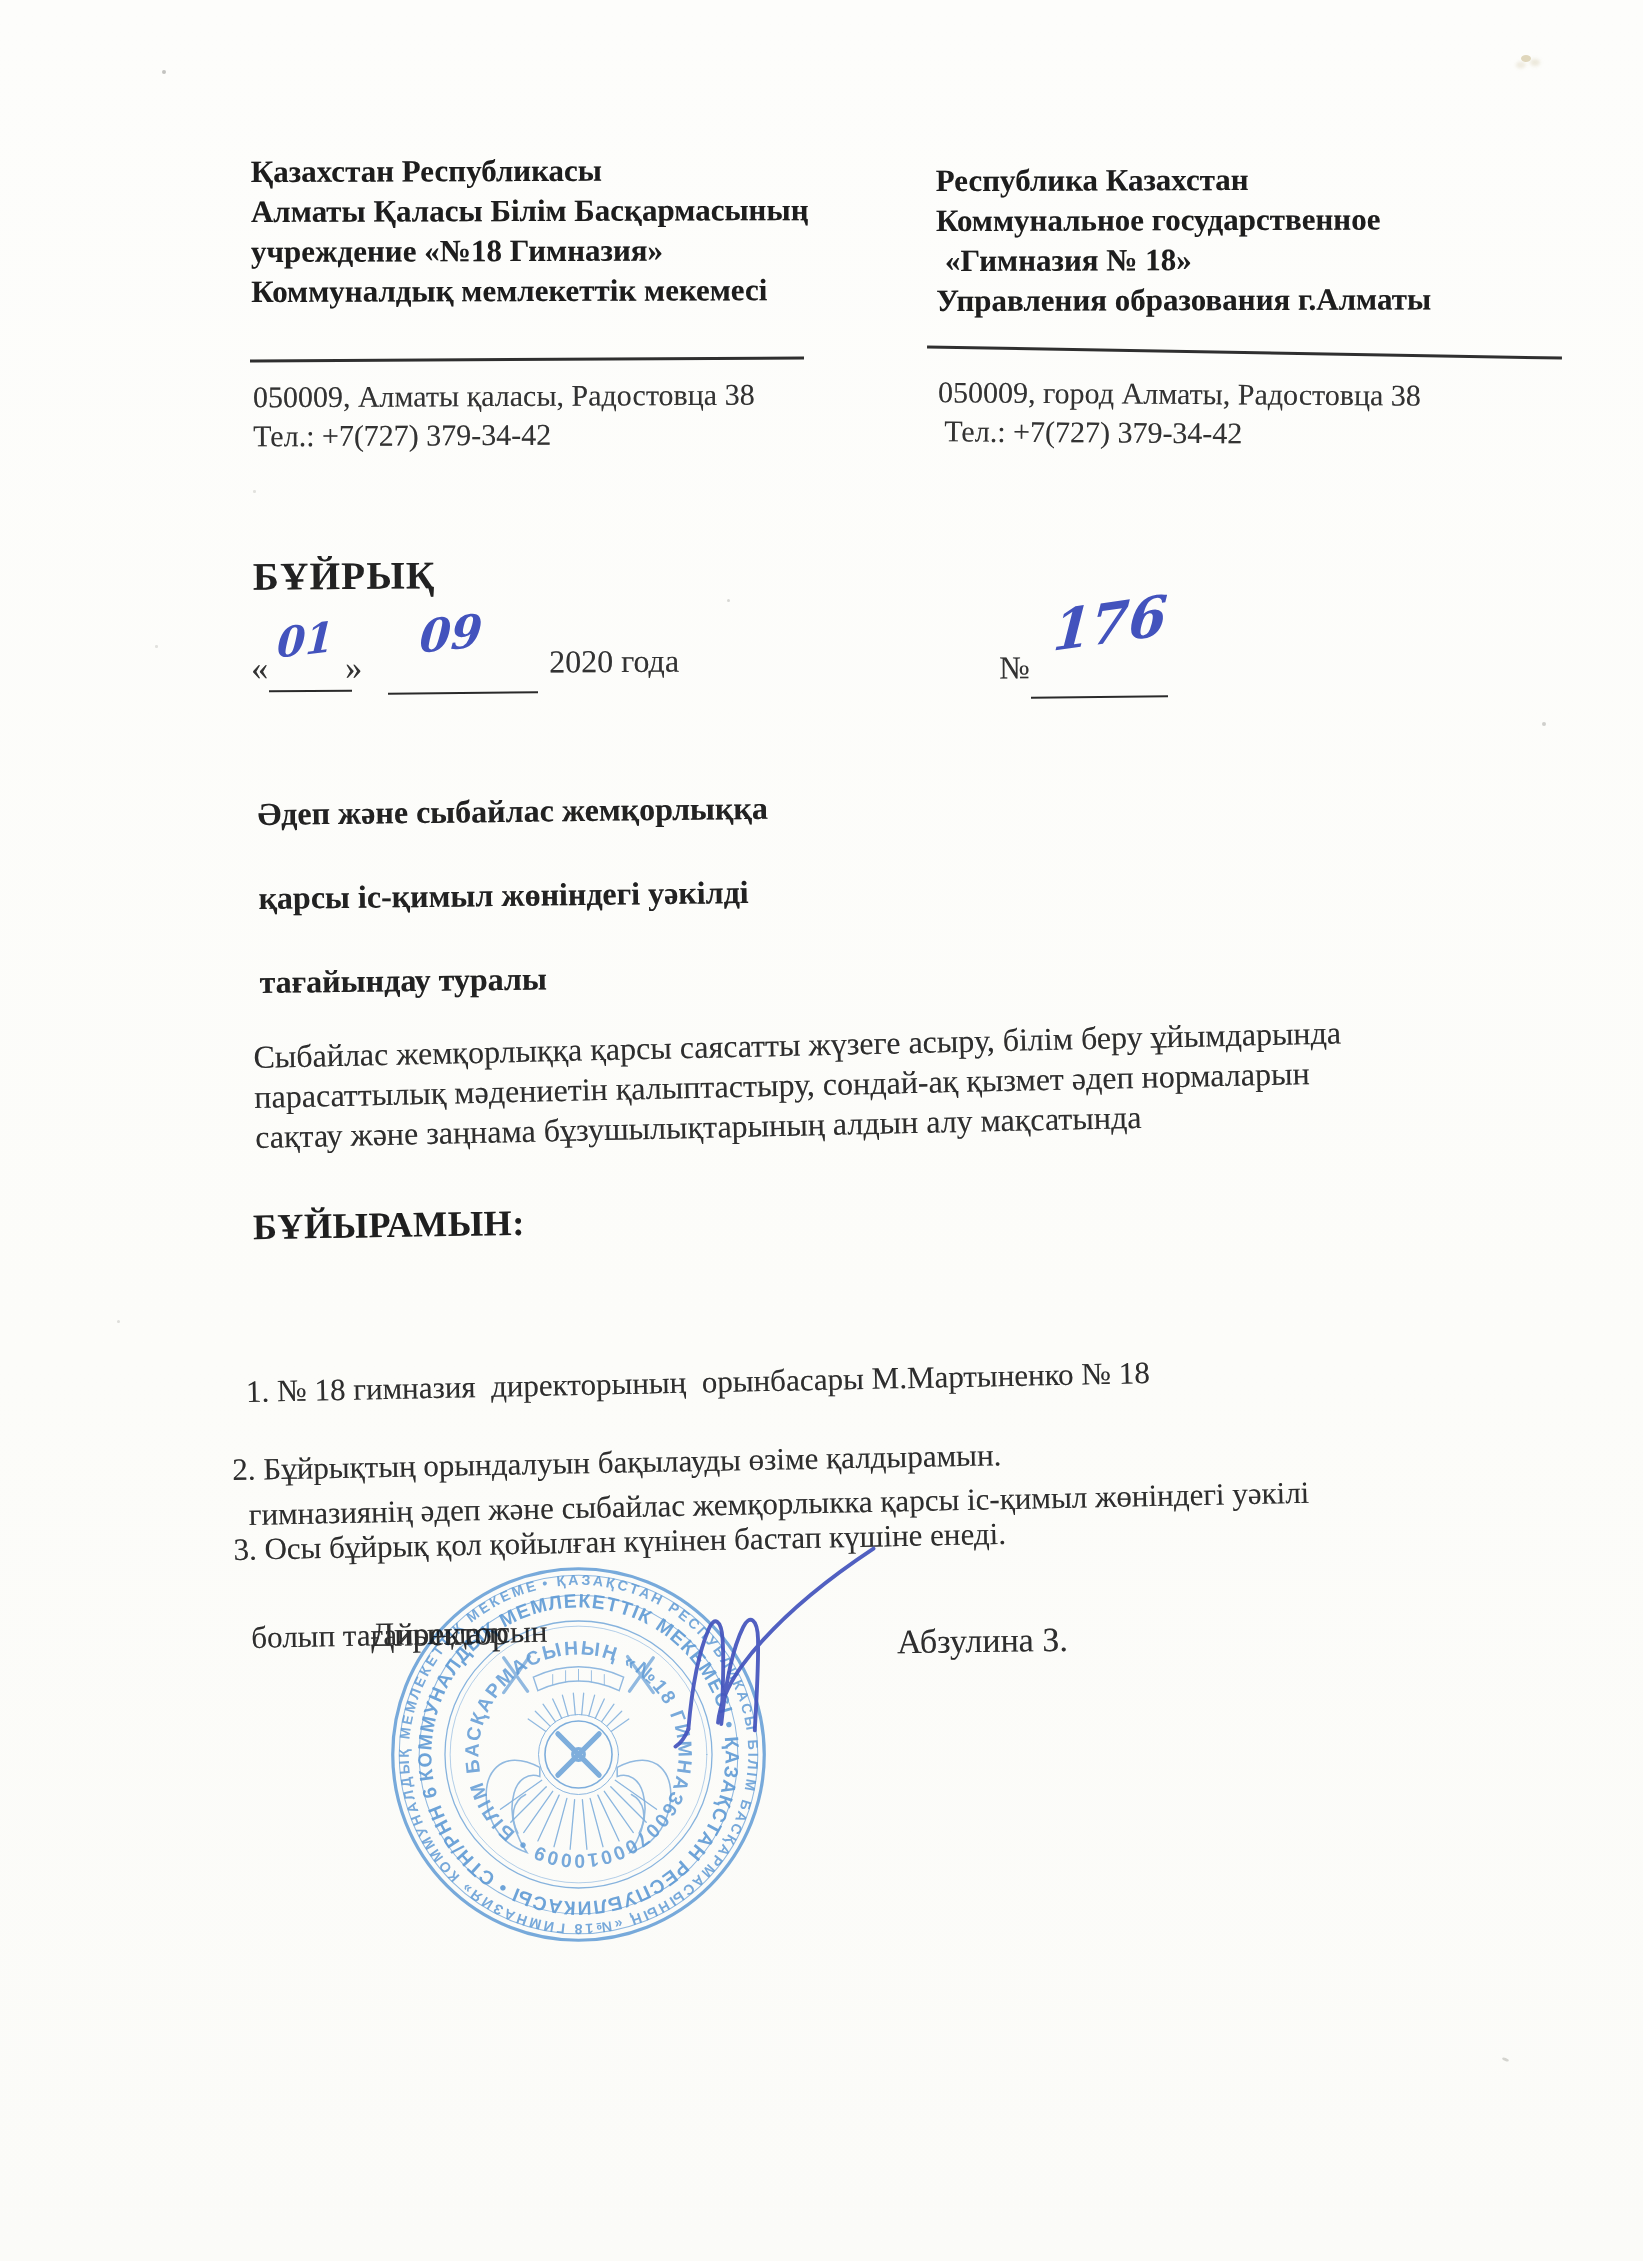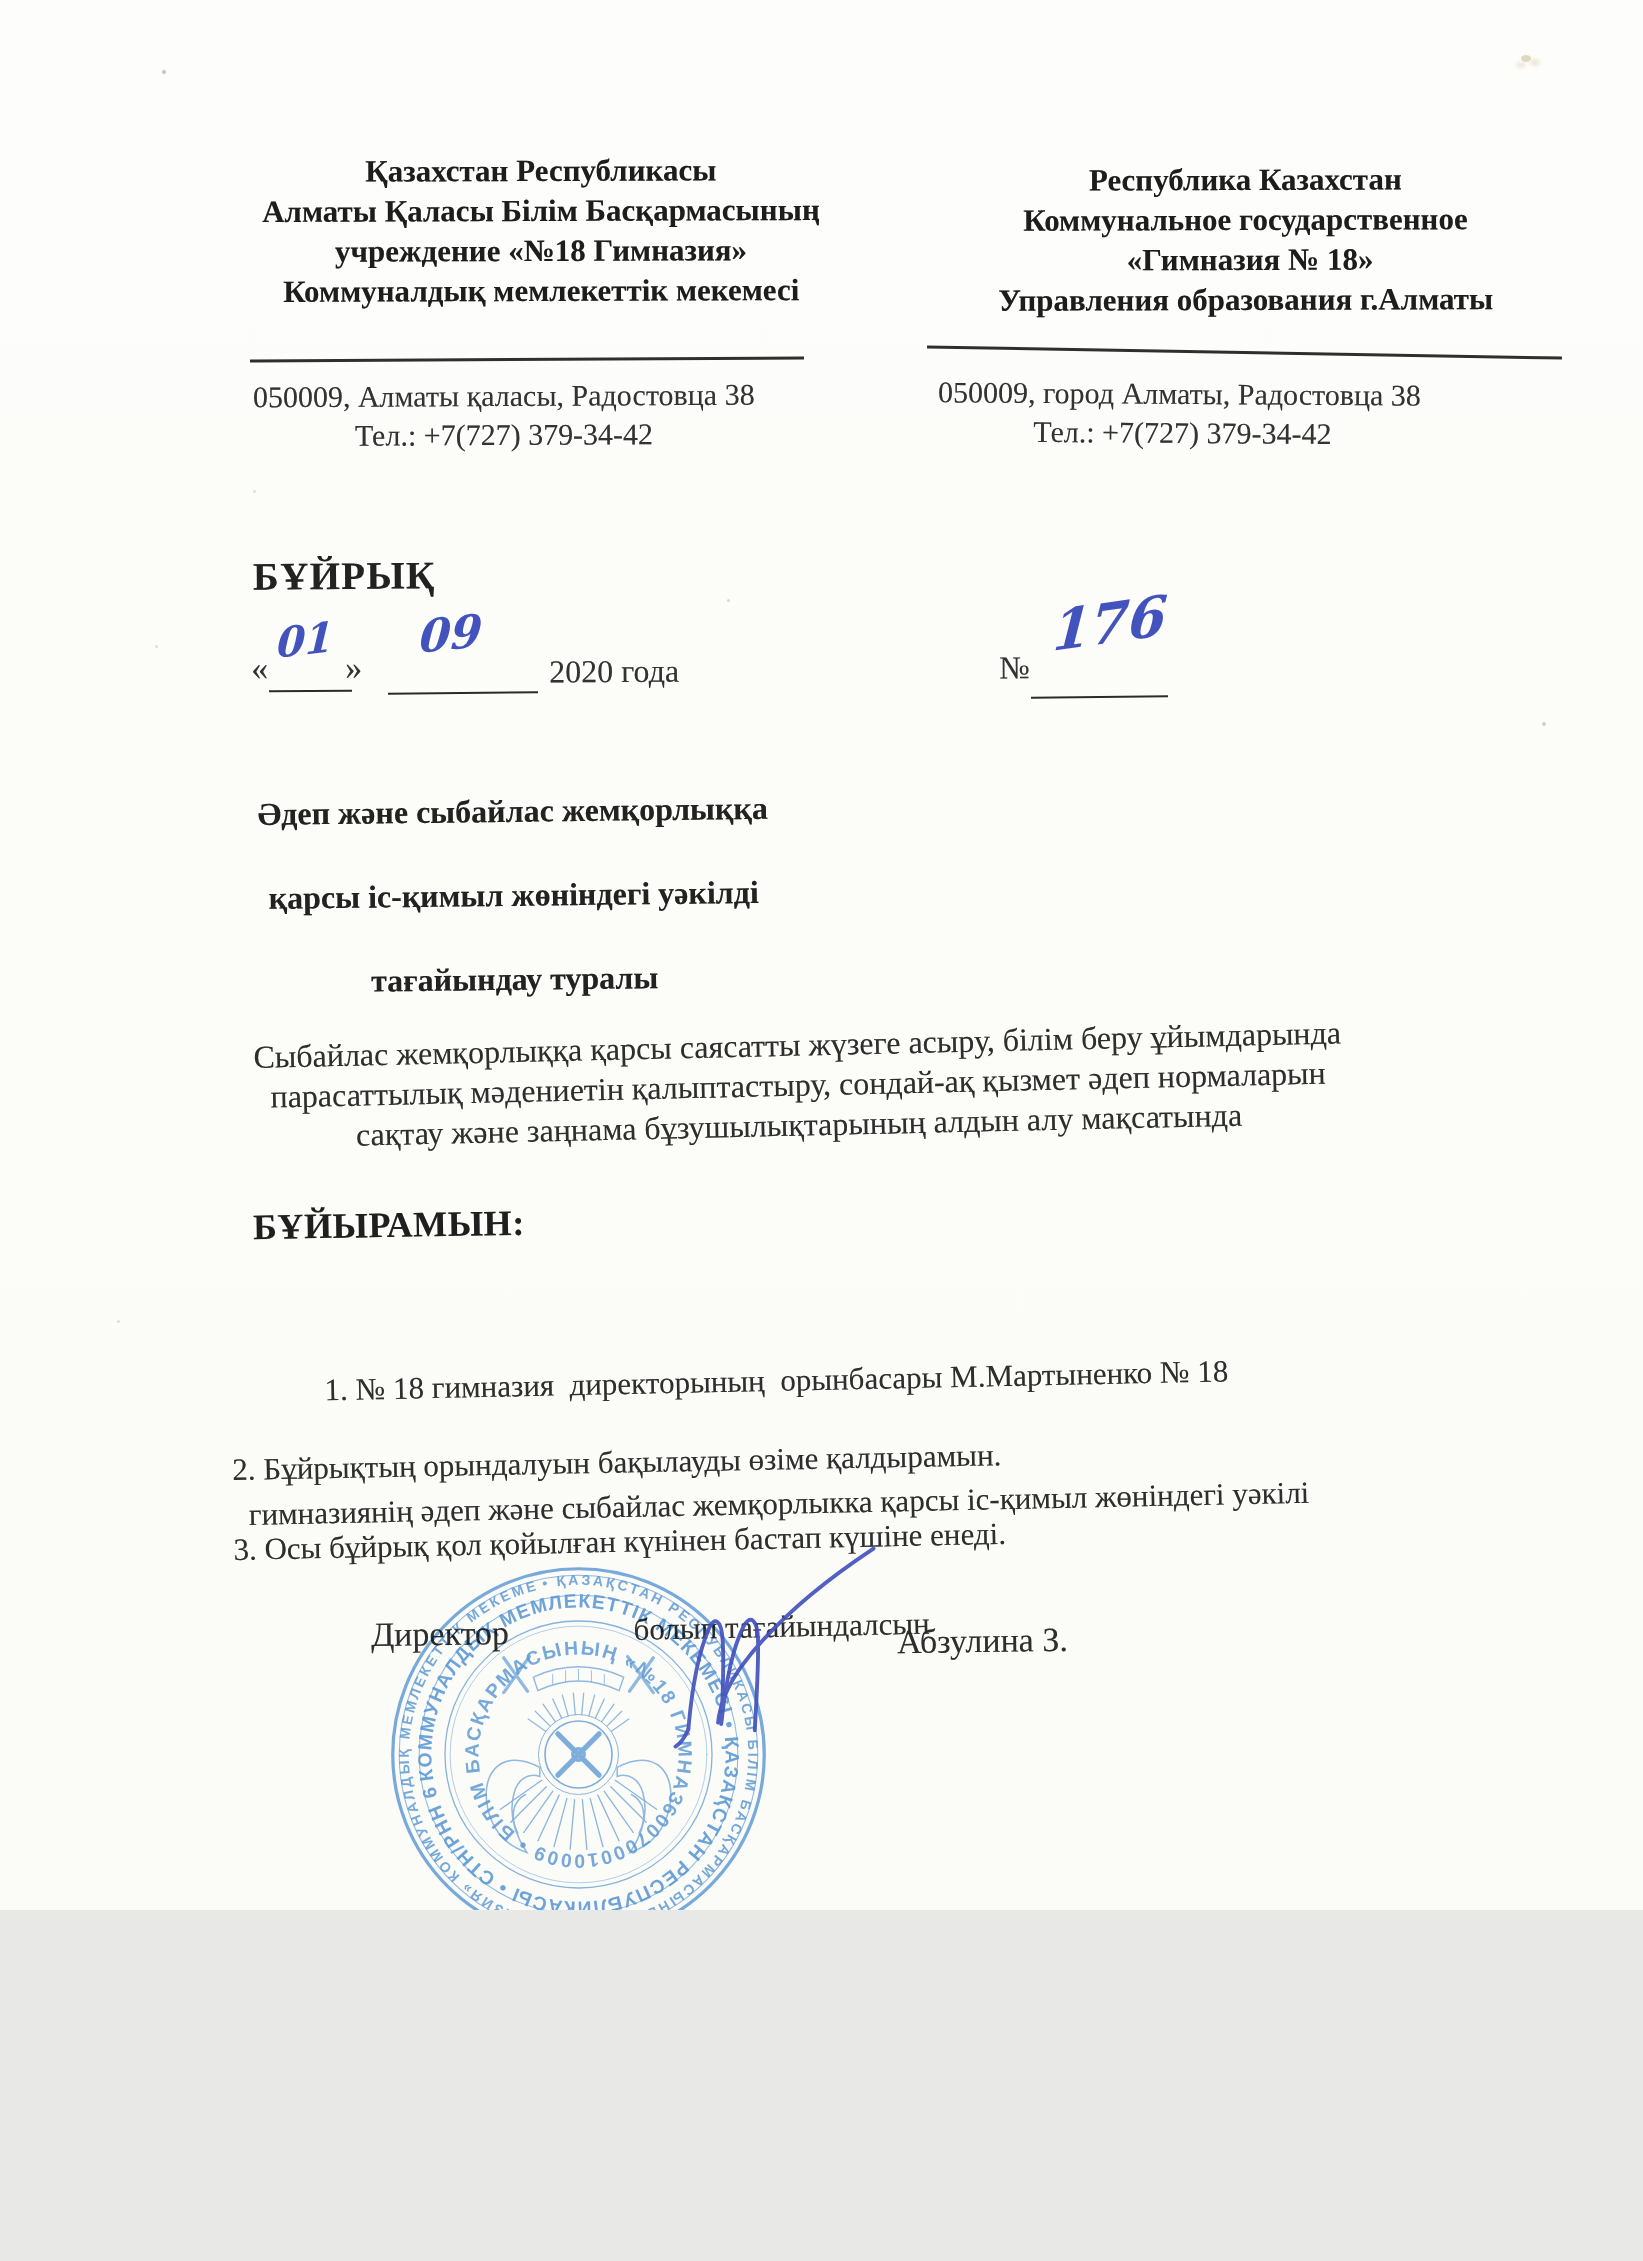--- a/index.html
+++ b/index.html
@@ -1,22 +1,21 @@
 <!DOCTYPE html>
 <html style="font-size:10.3px"><head>
 <meta charset="utf-8">
 <style>
   html,body{margin:0;padding:0;background:#e8e8e6;}
   .page{
-    position:relative;width:1644px;height:1910px;margin:0 auto;
+    position:relative;width:1644px;height:2261px;margin:0 auto;
     background:linear-gradient(180deg,#fdfdfb 0%,#fcfcf9 60%,#fbfbf8 100%);
     overflow:hidden;
     font-family:"Liberation Serif","DejaVu Serif",serif;
     color:#2b2b2b;
-    text-align:center;
   }
   .blk{position:absolute;}
   .scan{text-shadow:0 0 0.6px rgba(70,70,70,.45);}
   .hdr{font-weight:bold;font-size:31px;line-height:40px;color:#1d1d1d;}
   .addr{font-size:30px;line-height:39px;color:#333;}
   .rule{position:absolute;background:#2f2f2f;height:2.6px;}
   .title{font-weight:bold;font-size:39px;letter-spacing:1.3px;color:#222;}
   .dateline{font-size:32px;color:#333;}
   .dateline .q{font-size:34px;}
   .uline{position:absolute;border-bottom:2.6px solid #2a2a2a;height:0;}
@@ -65,21 +64,21 @@
   <div class="blk addr scan" style="left:938px;top:374px;transform:rotate(0.4deg);">
     <div>050009, город Алматы, Радостовца 38</div>
     <div style="padding-left:6.4px;">Тел.: +7(727) 379-34-42</div>
   </div>
 
   <div class="blk title scan" style="left:253px;top:553px;transform:rotate(-0.4deg);">БҰЙРЫҚ</div>
 
   <div class="blk dateline scan" style="left:251px;top:641px;width:1031px;transform:rotate(-0.4deg);">
     <span class="q" style="position:absolute;left:0;top:5.2px;">«</span>
     <span class="q" style="position:absolute;left:94px;top:5.2px;">»</span>
-    <span style="position:absolute;left:298px;top:11px;">2020 года</span>
+    <span style="position:absolute;left:298px;top:1px;">2020 года</span>
     <span style="position:absolute;left:748px;top:10.3px;">№</span>
   </div>
   <div class="uline" style="left:269px;top:690px;width:83px;transform:rotate(-0.5deg);"></div>
   <div class="uline" style="left:388px;top:692px;width:150px;transform:rotate(-0.5deg);"></div>
   <div class="uline" style="left:1031px;top:696px;width:137px;transform:rotate(-0.6deg);"></div>
   <span class="hand" style="left:276px;top:620px;font-size:41px;transform:rotate(-7deg) skewX(-10deg);">01</span>
   <span class="hand" style="left:418px;top:611px;font-size:45px;transform:rotate(-6deg) skewX(-10deg);">09</span>
   <span class="hand" style="left:1051px;top:599px;font-size:55px;transform:rotate(-8deg) skewX(-12deg);">176</span>
 
   <div class="blk subject scan" style="left:257px;top:772px;transform:rotate(-0.7deg);transform-origin:left top;">

